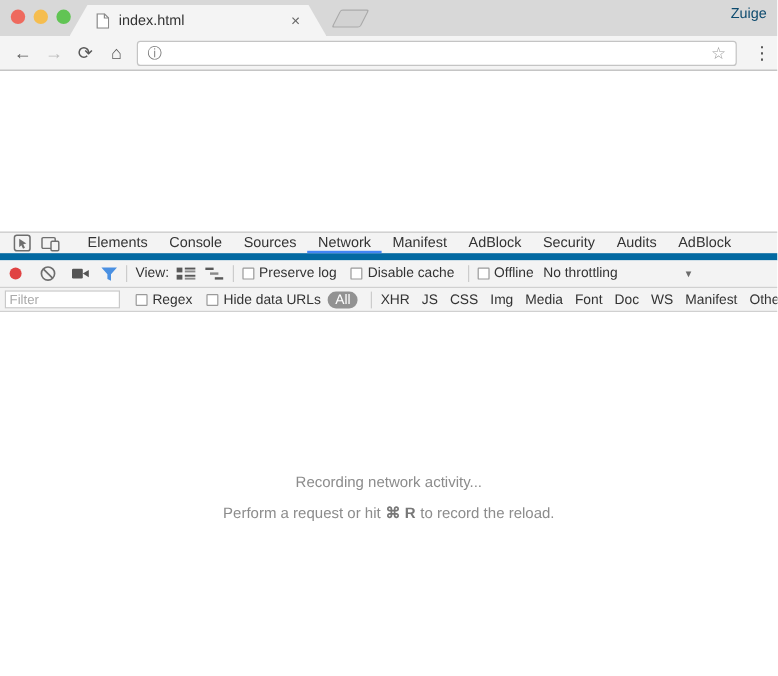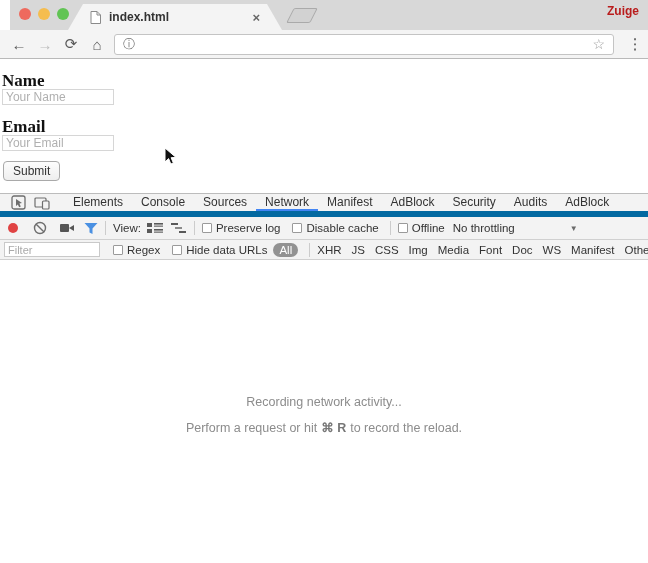--- a/index.html
+++ b/index.html
@@ -2,25 +2,25 @@
 <html><head>
 <meta charset="utf-8">
 <style>
   * { margin:0; padding:0; box-sizing:border-box; }
   html,body { background:#fff; }
   .window {
     position:relative; width:648px; height:563px; overflow:hidden;
     background:#fff; font-family:"Liberation Sans", sans-serif;
   }
   
-  .titlebar { position:absolute; top:0; left:10px; right:0; height:30px; background:#d8d8d8;font-weight:bold; }
+  .titlebar { position:absolute; top:0; left:0; right:0; height:30px; background:#d8d8d8; }
   .traffic { position:absolute; top:8px; left:9px; display:flex; gap:7px; }
   .light { width:12px; height:12px; border-radius:50%; }
   .light.red { background:#ee6a5e; } .light.yellow { background:#f5bd4f; } .light.green { background:#61c454; }
-  .profile-label { position:absolute; top:4px; right:9px; font-size:12px; color:#b91c1c; }
+  .profile-label { position:absolute; top:4px; right:9px; font-size:12px; color:#0c4a6e; }
   .tab {
     position:absolute; left:58px; top:4px; width:214px; height:26px; background:#f4f4f4;
     clip-path:polygon(15px 0, calc(100% - 15px) 0, 100% 100%, 0 100%);
     display:flex; align-items:center; padding:0 22px;
   }
   .tab-title { font-size:12px; color:#333; margin-left:8px; }
   .tab-close { margin-left:auto; font-size:13px; color:#666; line-height:1; cursor:default; }
   .newtab-btn {
     position:absolute; left:280px; top:8px; width:24px; height:15px;
     background:#d2d2d2; border:1px solid #aaa; border-radius:2px; transform:skewX(-27deg);
@@ -109,30 +109,20 @@
     <span class="nav-ic disabled">→</span>
     <span class="nav-ic">⟳</span>
     <span class="nav-ic">⌂</span>
     <div class="omnibox">
       <span class="info-ic">ⓘ</span>
       <span class="star-ic">☆</span>
     </div>
     <span class="menu-dots">⋮</span>
   </div>
 
-  <div class="content">
-    <div class="form-label" style="top:12px;">Name</div>
-    <input class="form-input" style="top: 30px;" placeholder="Your Name">
-    <div class="form-label" style="top:58px;">Email</div>
-    <input class="form-input" style="top: 76px;" placeholder="Your Email">
-    <button class="submit-btn">Submit</button>
-    <svg class="cursor" width="14" height="20" viewBox="0 0 14 20">
-      <path d="M1 1l0 14 3.6-3.4 2.2 5.4 2.6-1-2.3-5.3 4.9-.3z" fill="#111" stroke="#fff" stroke-width="1"></path>
-    </svg>
-  </div>
 
   <div class="devtools">
 
     <div class="dt-tabbar">
       <span class="dt-icbtn">
         <svg width="15" height="15" viewBox="0 0 15 15">
           <rect x="1" y="1" width="13" height="13" rx="2" fill="none" stroke="#6e6e6e" stroke-width="1.3"></rect>
           <path d="M5 4l6 4-2.6.6 1.4 2.8-1.6.8-1.4-2.8L5 11z" fill="#6e6e6e"></path>
         </svg>
       </span>

